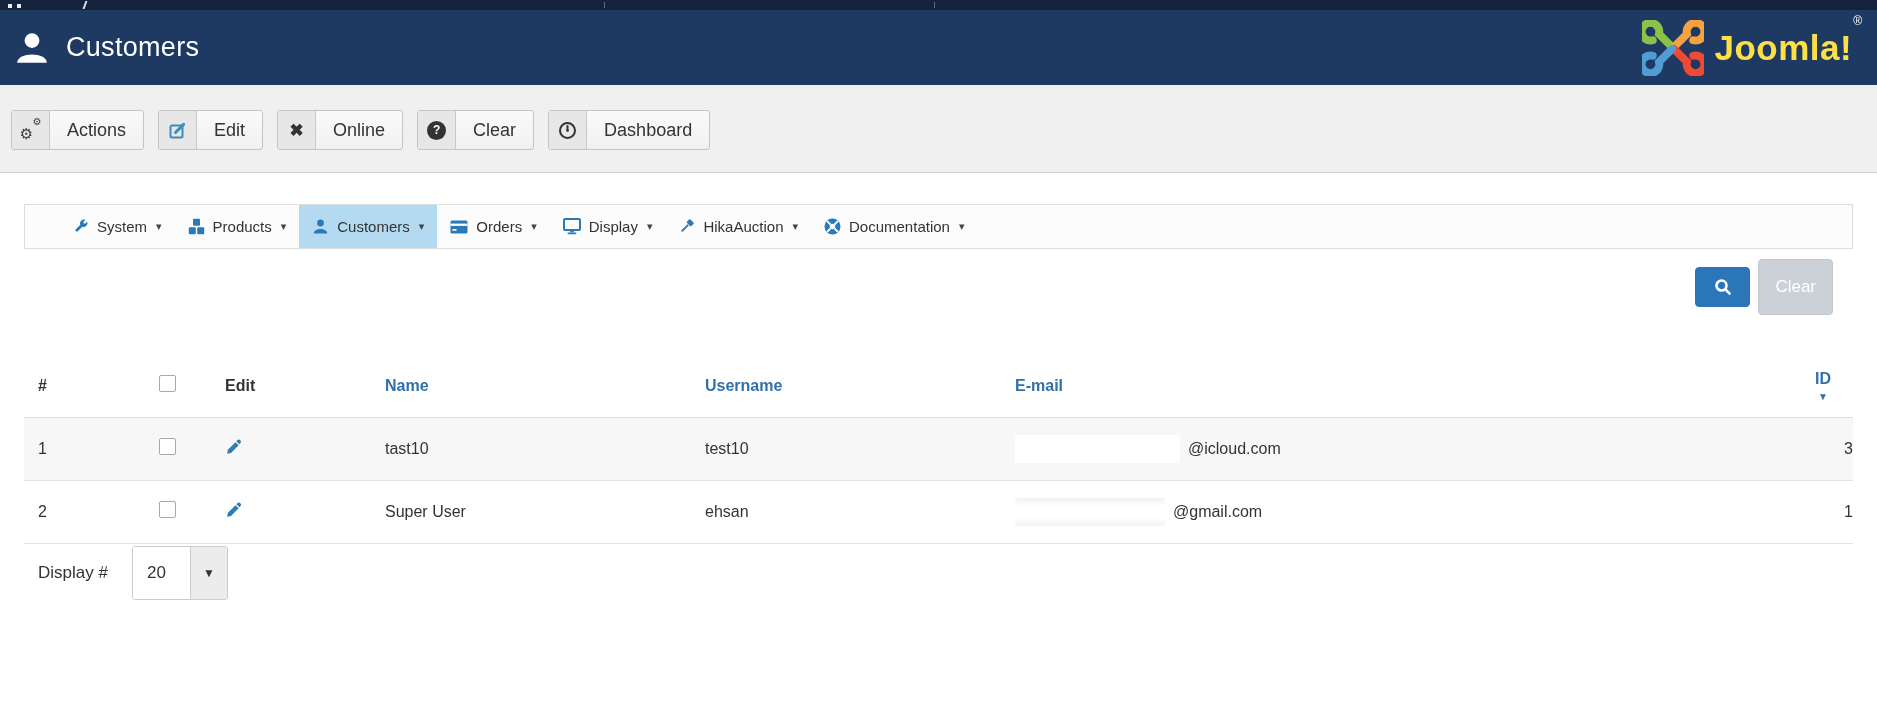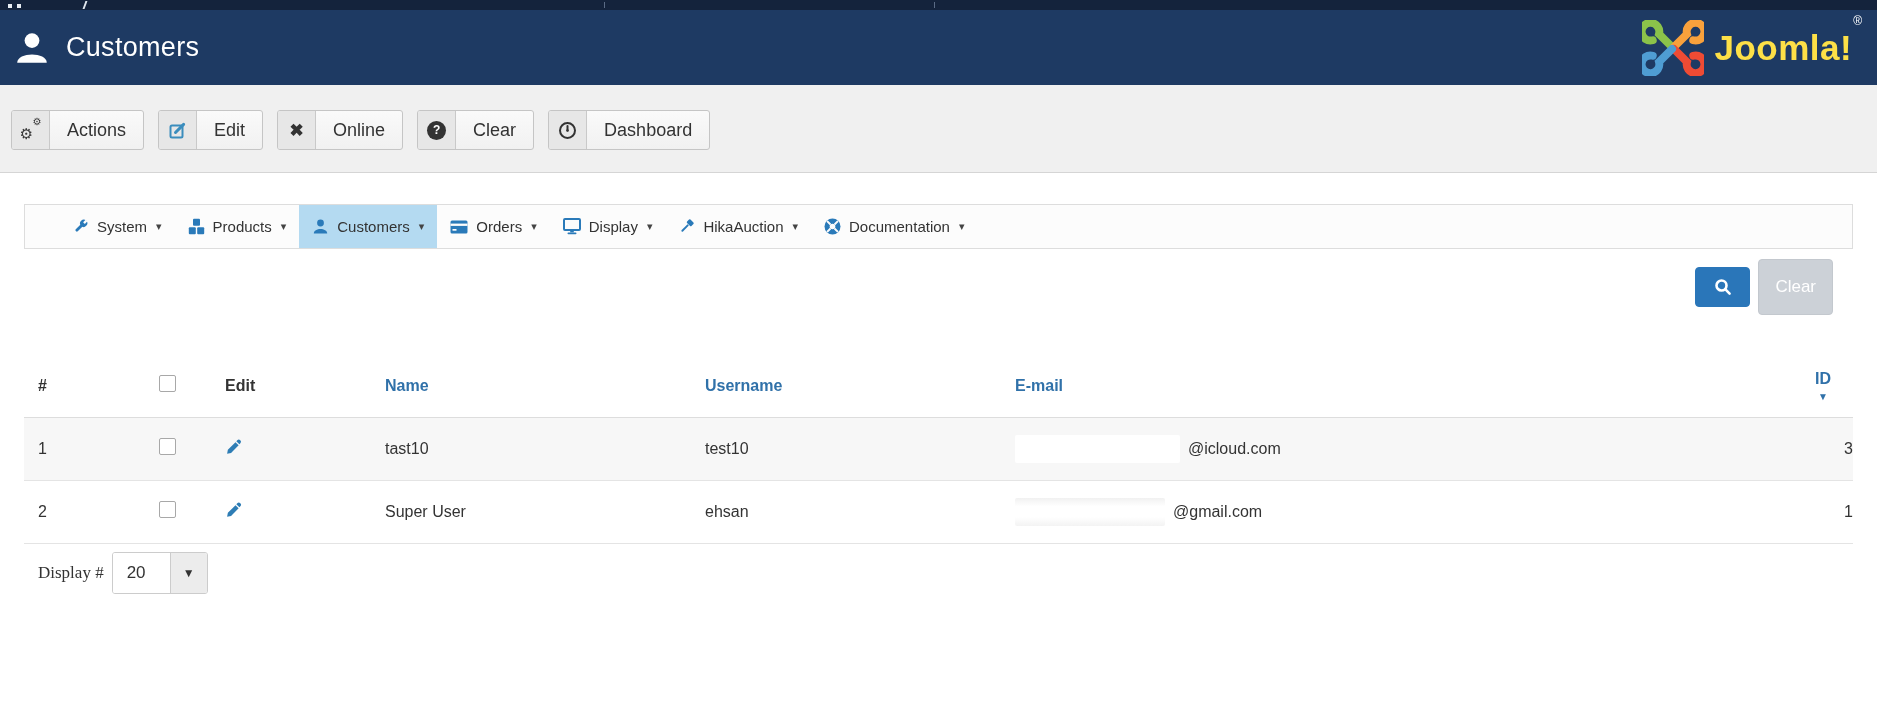--- a/index.html
+++ b/index.html
@@ -60,22 +60,22 @@
   .id-head { display:flex; flex-direction:column; align-items:flex-end; line-height:1.1; }
   .id-caret { font-size:10px; color:#51708c; margin-top:3px; margin-right:3px; }
   .cb { display:inline-block; width:17px; height:17px; background:#fff; border:1px solid #a8a8a8; border-radius:2px; cursor:pointer; }
   .pencil-btn { background:none; border:none; cursor:pointer; padding:0; }
   .redact { display:inline-block; vertical-align:middle; width:165px; height:28px; background:#fff; border-radius:2px; margin-right:8px; }
   .redact.soft { width:150px; background:linear-gradient(180deg,#ececec 0%,#ffffff 30%,#ffffff 68%,#efefef 100%); opacity:.75; }
   .mail-domain { vertical-align:middle; }
 
   
   .display-row { margin-top:9px; padding-left:14px; display:flex; align-items:center; height:40px; }
-  .display-label { font-size:17px; color:#333; margin-right:8px;font-family:Liberation Serif, serif; }
-  .combo { display:inline-flex; height:42px; border:1px solid #ccc; border-radius:3px; overflow:hidden; cursor:pointer; background:#fff; }
+  .display-label { font-size:17px; color:#333; margin-right:24px; }
+  .combo { display:inline-flex; height:54px; border:1px solid #ccc; border-radius:3px; overflow:hidden; cursor:pointer; background:#fff; }
   .combo-value { width:57px; display:flex; align-items:center; padding-left:14px; font-size:17px; color:#333; background:#fff; }
   .combo-caret { width:37px; background:#ececec; border-left:1px solid #ccc; display:flex; align-items:center; justify-content:center; font-size:12px; color:#333; }
 
   
   .page-footer { margin-top:80px; text-align:center; }
   .page-footer a { color:#3071a9; font-size:17px; text-decoration:none; }
 </style>
 </head>
 <body>
 

